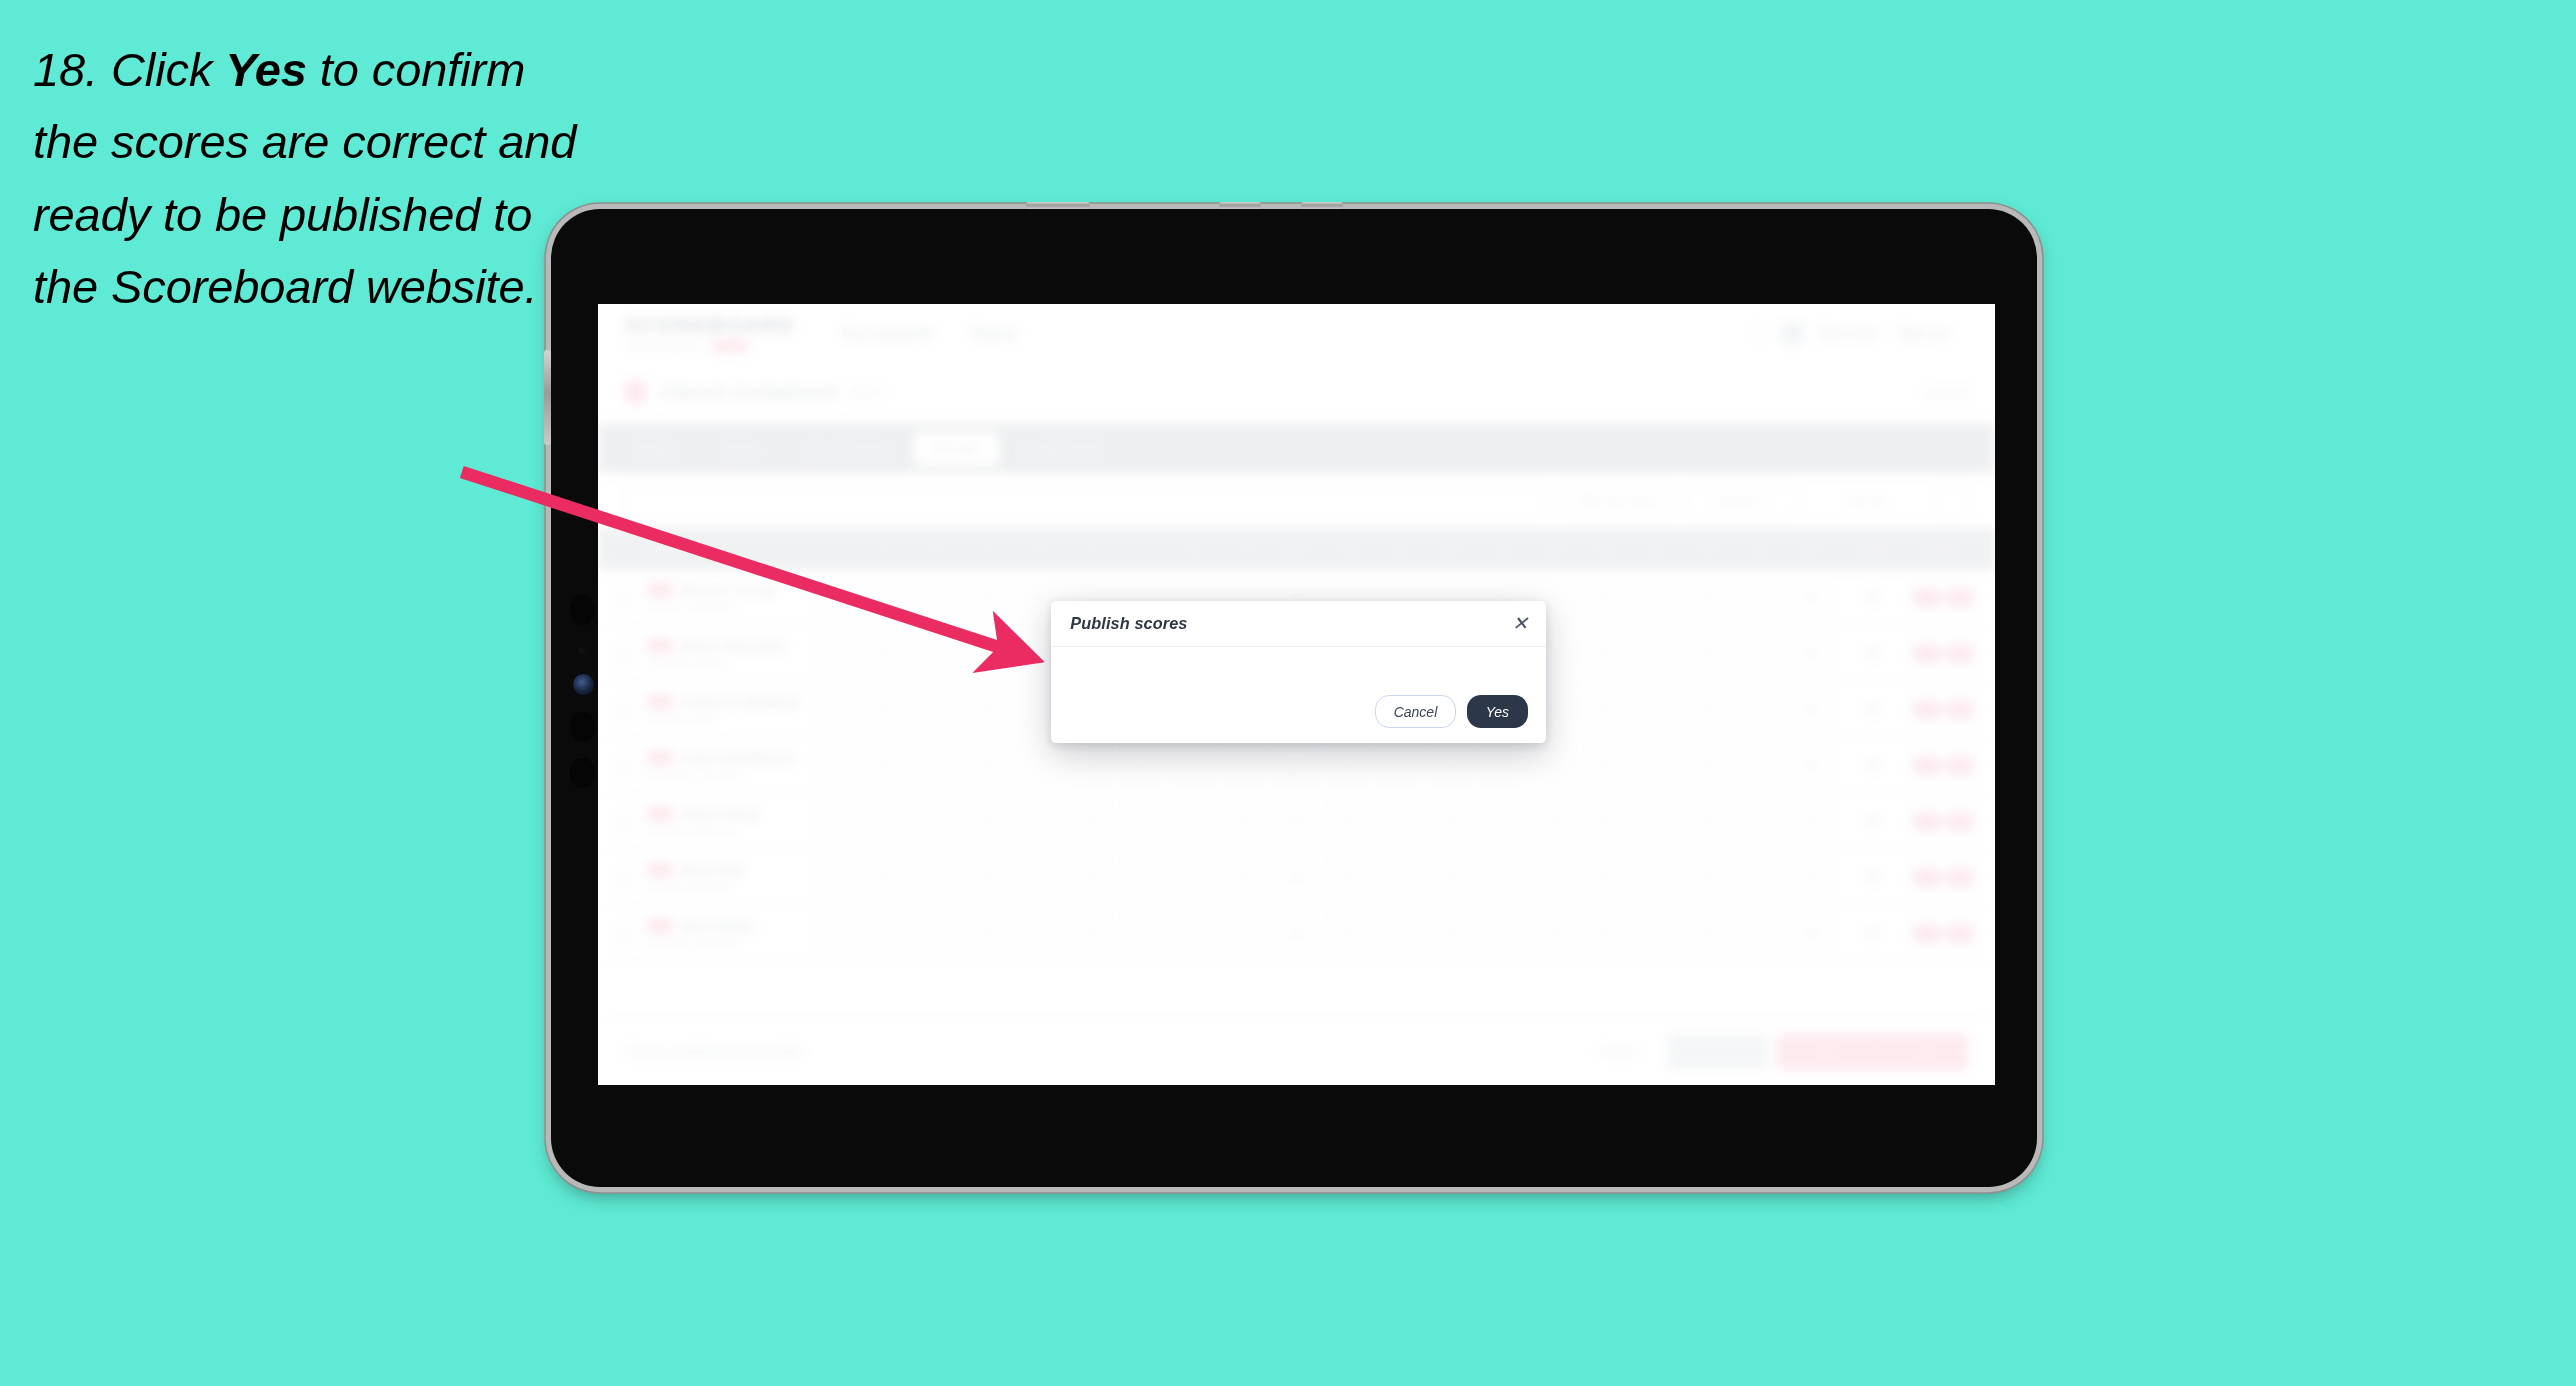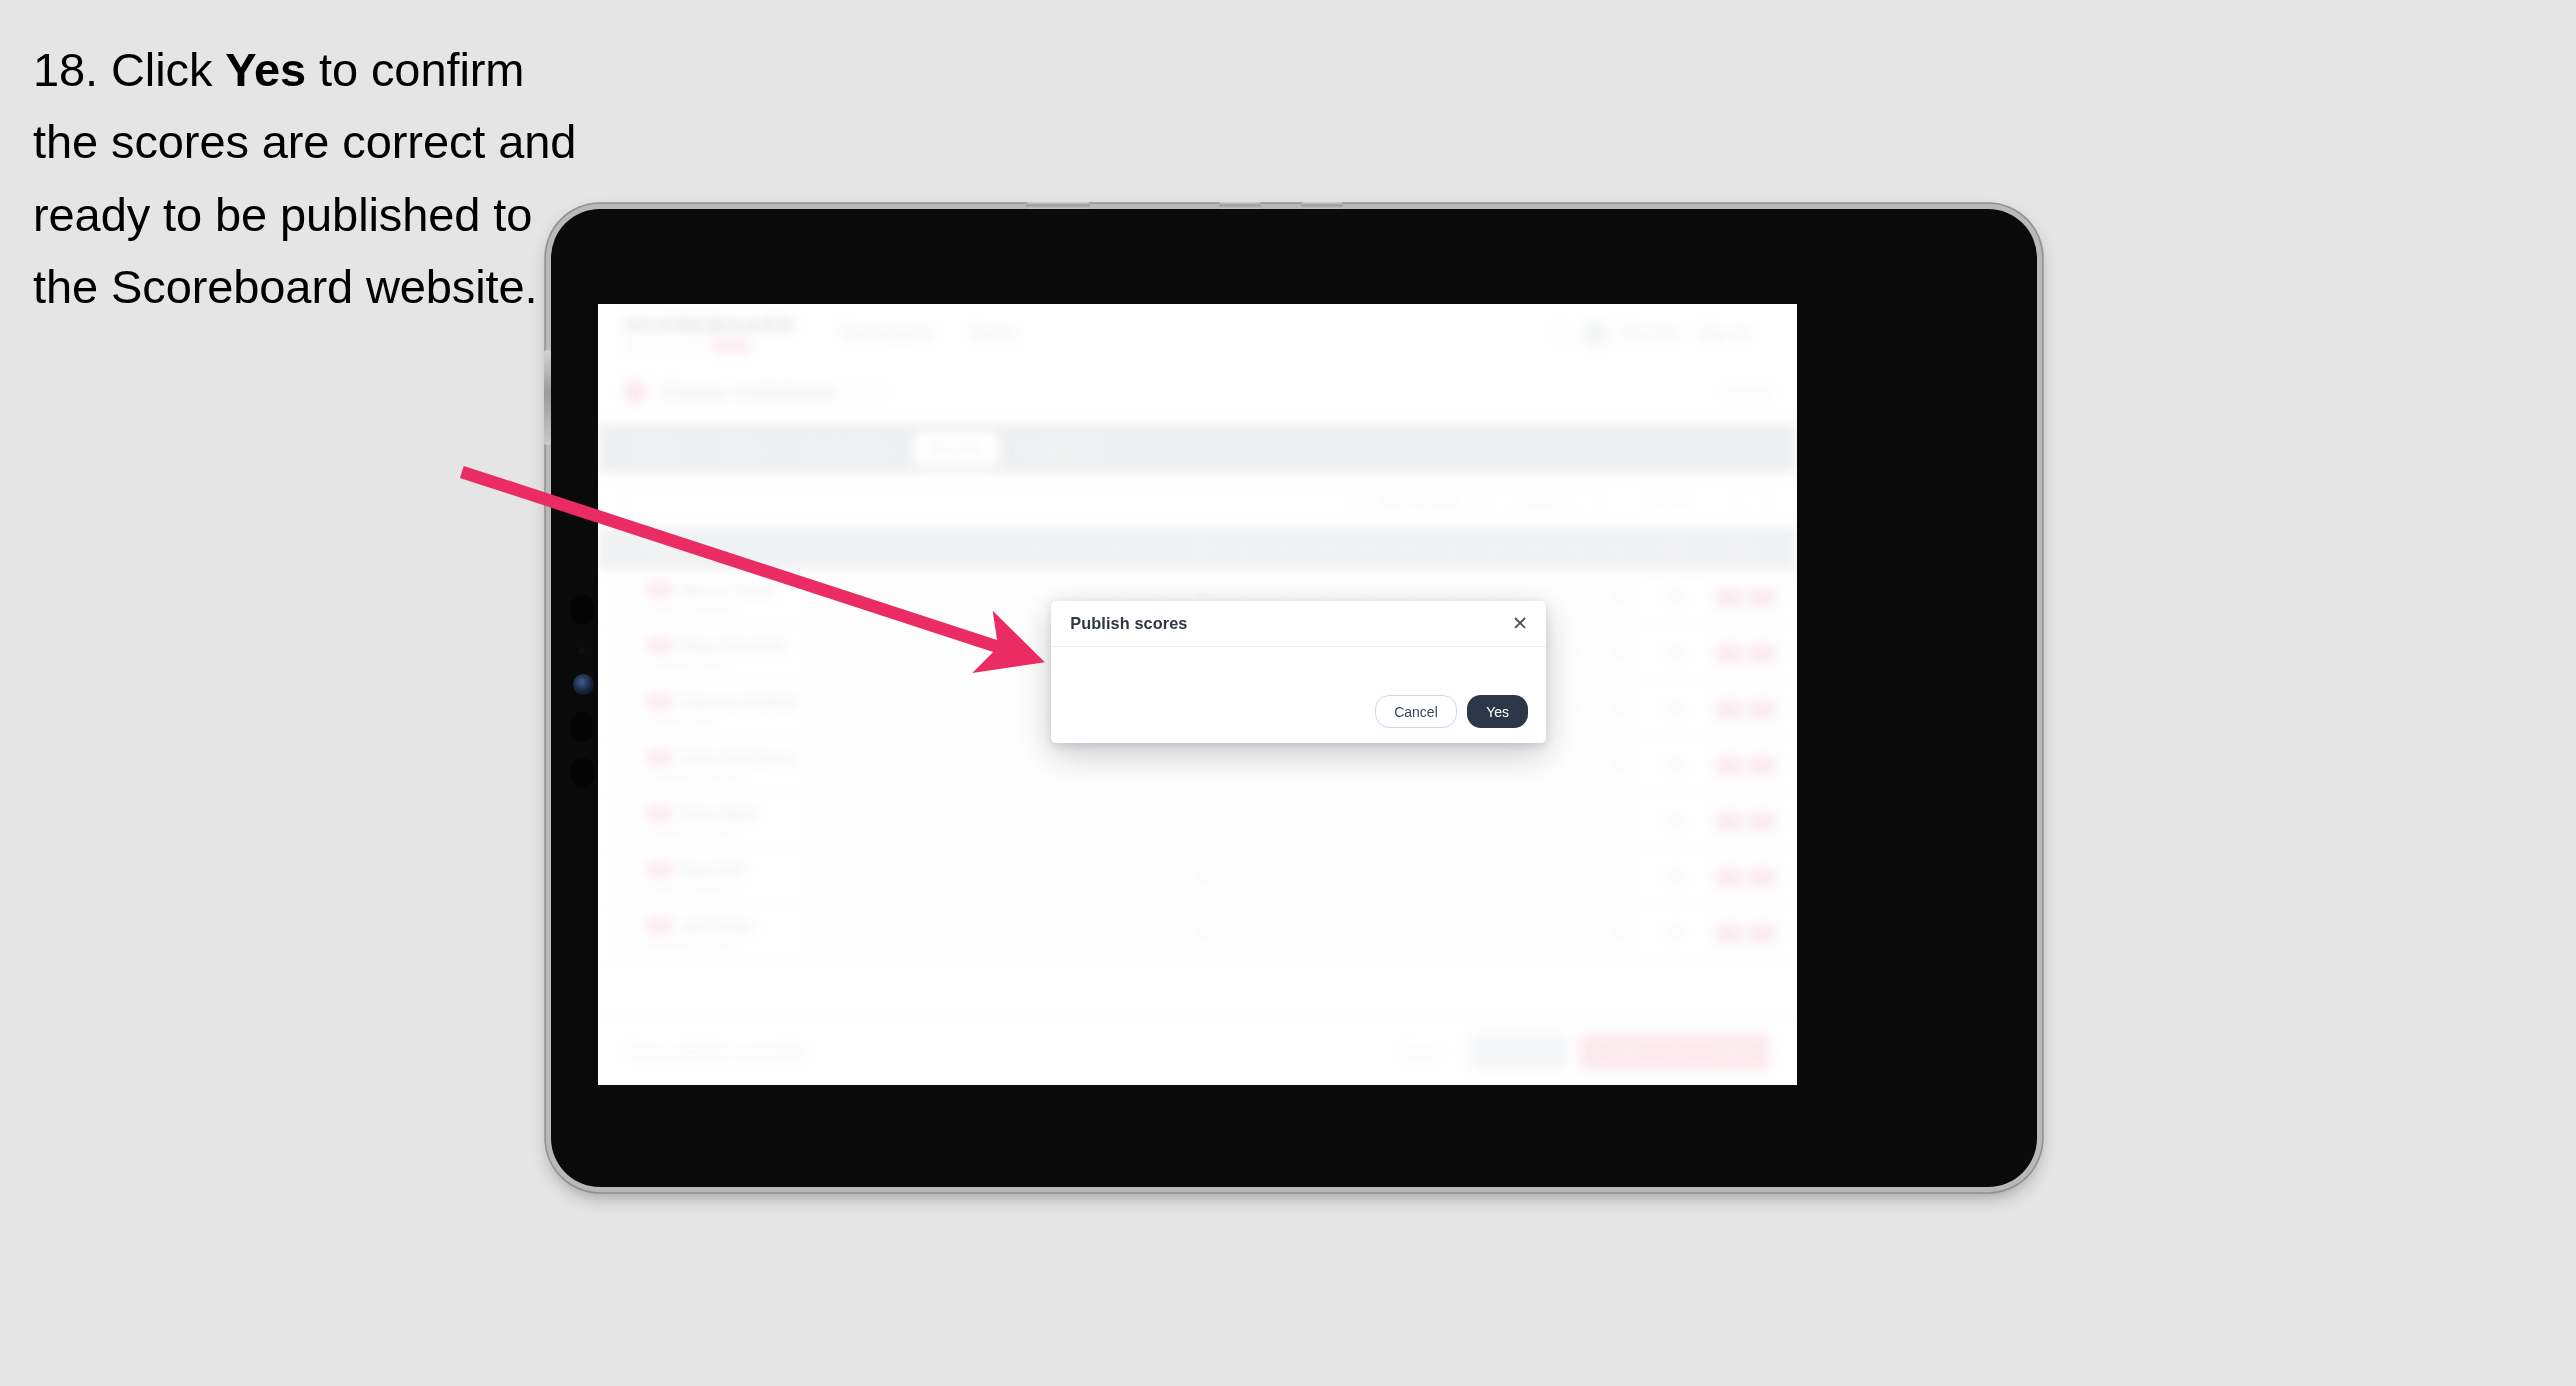--- a/index.html
+++ b/index.html
@@ -3,21 +3,21 @@
 <meta charset="utf-8">
 <style>
   * { box-sizing: border-box; margin: 0; padding: 0; }
   html, body {
     width: 2576px;
     height: 1386px;
     background: #ffffff;
     font-family: "Liberation Sans", sans-serif;
     overflow: hidden;
   }
-  .page { position: relative; width: 2576px; height: 1386px; background: #e5e5e5; }
+  .page { position: relative; width: 2576px; height: 1386px; background: #5eead4; font-style: italic; }
 
   
   .instruction {
     position: absolute;
     left: 33px;
     top: 34px;
     width: 549px;
     font-size: 47px;
     line-height: 1.54;
     color: #000000;
@@ -60,21 +60,21 @@
     background: radial-gradient(circle at 42% 38%, #3f5d8f 0%, #16233d 55%, #070b12 100%);
   }
   .cam.lens-c { left: 19.3px; top: 503px; width: 25px; height: 30px; background: #050505; }
   .cam.lens-d { left: 19.3px; top: 549px; width: 25px; height: 30px; background: #050505; }
 
   
   .screen {
     position: absolute;
     left: 47px;
     top: 95px;
-    width: 1199px;
+    width: 1397px;
     height: 781px;
     background: #ffffff;
     overflow: hidden;
   }
 
   
   .app-blur {
     position: absolute;
     inset: 0;
     filter: blur(5.2px);

